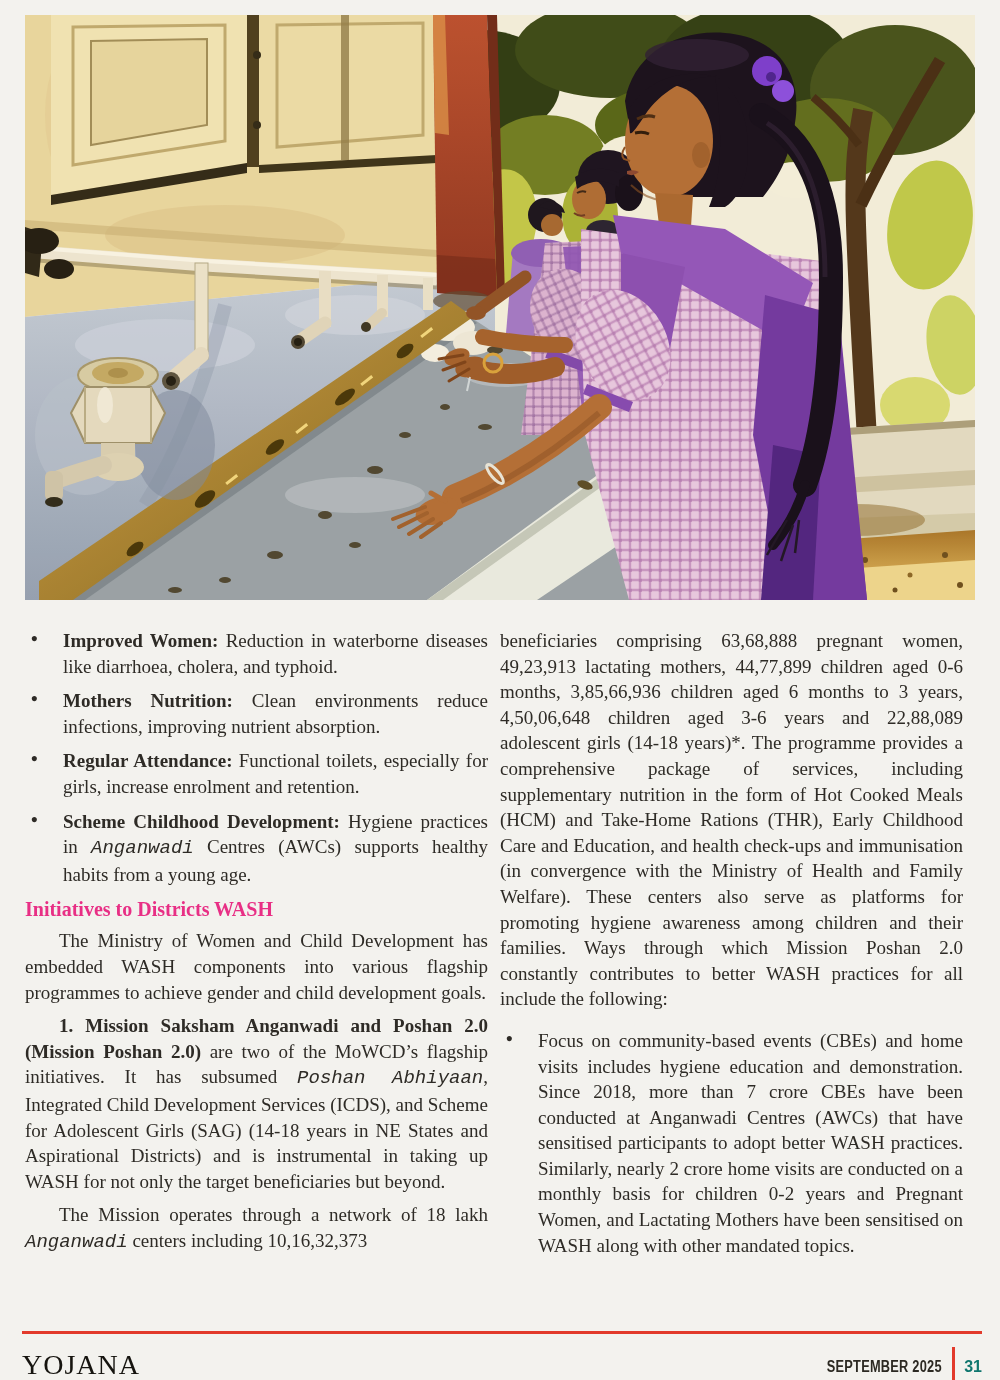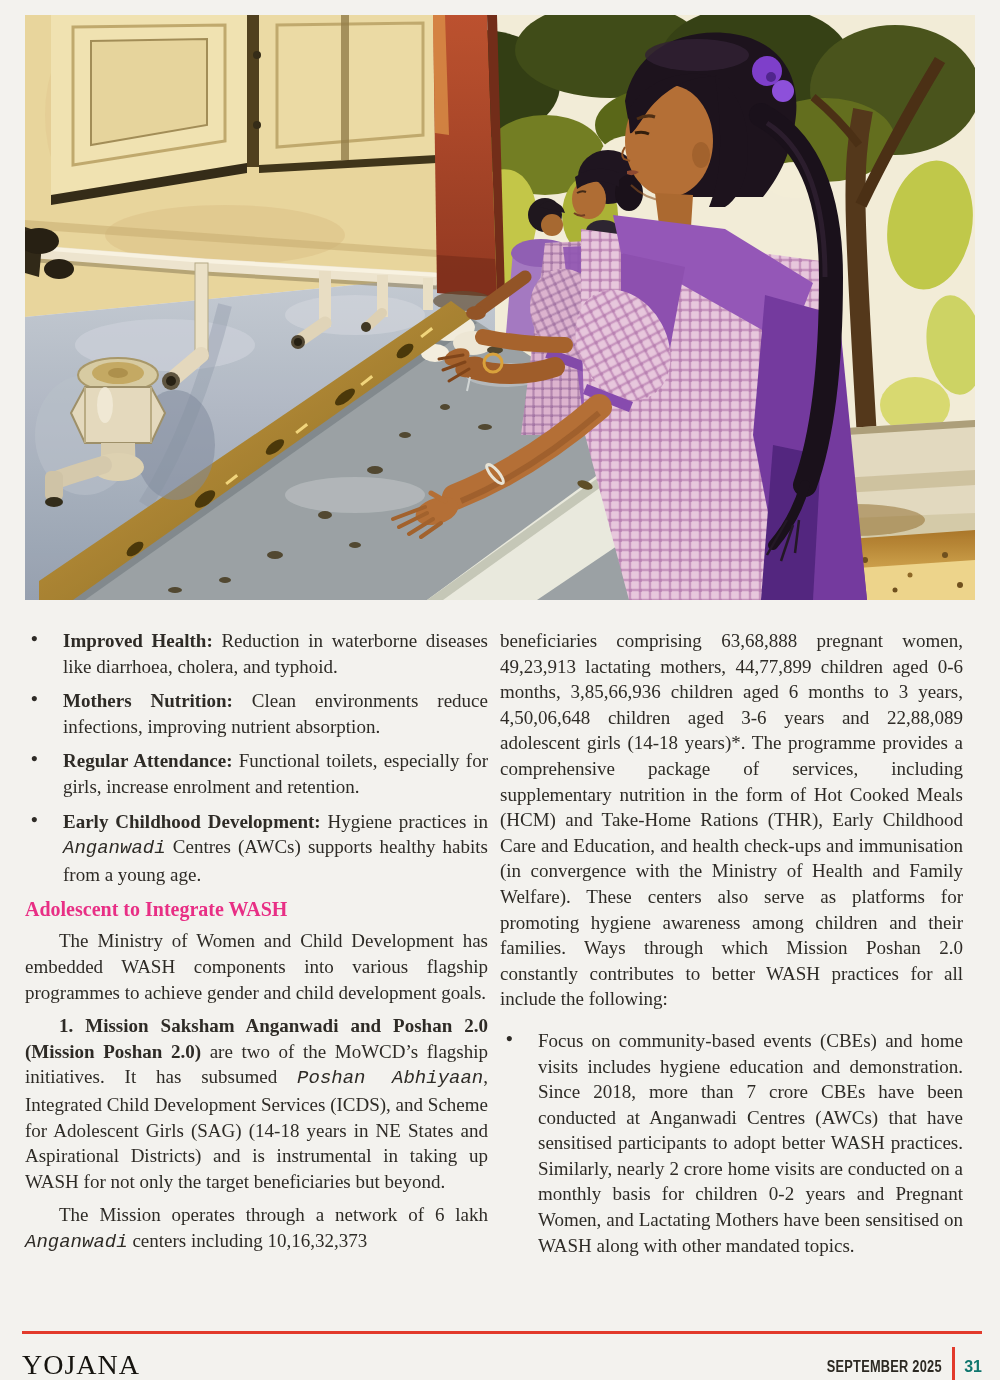--- a/index.html
+++ b/index.html
@@ -323,43 +323,43 @@
       </g>
 
       <rect x="0" y="0" width="950" height="585" fill="#e8b84a" opacity=".04"></rect>
     </svg>
   </figure>
 
   <section class="col col-left">
     <ul class="bullets">
       <li>
         <span class="bullet">•</span>
-        <b>Improved Health:</b><span> Reduction in waterborne diseases like diarrhoea, cholera, and typhoid.</span>
+        <b>Improved Women:</b><span> Reduction in waterborne diseases like diarrhoea, cholera, and typhoid.</span>
       </li>
       <li>
         <span class="bullet">•</span>
         <b>Mothers Nutrition:</b><span> Clean environments reduce infections, improving nutrient absorption.</span>
       </li>
       <li>
         <span class="bullet">•</span>
         <b>Regular Attendance:</b><span> Functional toilets, especially for girls, increase enrolment and retention.</span>
       </li>
       <li>
         <span class="bullet">•</span>
-        <b>Early Childhood Development:</b><span> Hygiene practices in </span><i>Anganwadi</i><span> Centres (AWCs) supports healthy habits from a young age.</span>
+        <b>Scheme Childhood Development:</b><span> Hygiene practices in </span><i>Anganwadi</i><span> Centres (AWCs) supports healthy habits from a young age.</span>
       </li>
     </ul>
 
-    <h2 class="section-heading">Adolescent to Integrate WASH</h2>
+    <h2 class="section-heading">Initiatives to Districts WASH</h2>
 
     <p class="indent">The Ministry of Women and Child Development has embedded WASH components into various flagship programmes to achieve gender and child development goals.</p>
 
     <p class="indent"><b>1. Mission Saksham Anganwadi and Poshan 2.0 (Mission Poshan 2.0)</b><span> are two of the MoWCD’s flagship initiatives. It has subsumed </span><i>Poshan Abhiyaan</i><span>, Integrated Child Development Services (ICDS), and Scheme for Adolescent Girls (SAG) (14-18 years in NE States and Aspirational Districts) and is instrumental in taking up WASH for not only the target beneficiaries but beyond.</span></p>
 
-    <p class="indent"><span>The Mission operates through a network of 6 lakh </span><i>Anganwadi</i><span> centers including 10,16,32,373</span></p>
+    <p class="indent"><span>The Mission operates through a network of 18 lakh </span><i>Anganwadi</i><span> centers including 10,16,32,373</span></p>
   </section>
 
   <section class="col col-right">
     <p style="margin-bottom:16px;">beneficiaries comprising 63,68,888 pregnant women, 49,23,913 lactating mothers, 44,77,899 children aged 0-6 months, 3,85,66,936 children aged 6 months to 3 years, 4,50,06,648 children aged 3-6 years and 22,88,089 adolescent girls (14-18 years)*. The programme provides a comprehensive package of services, including supplementary nutrition in the form of Hot Cooked Meals (HCM) and Take-Home Rations (THR), Early Childhood Care and Education, and health check-ups and immunisation (in convergence with the Ministry of Health and Family Welfare). These centers also serve as platforms for promoting hygiene awareness among children and their families. Ways through which Mission Poshan 2.0 constantly contributes to better WASH practices for all include the following:</p>
     <ul class="bullets">
       <li>
         <span class="bullet">•</span>
         <span>Focus on community-based events (CBEs) and home visits includes hygiene education and demonstration. Since 2018, more than 7 crore CBEs have been conducted at Anganwadi Centres (AWCs) that have sensitised participants to adopt better WASH practices. Similarly, nearly 2 crore home visits are conducted on a monthly basis for children 0-2 years and Pregnant Women, and Lactating Mothers have been sensitised on WASH along with other mandated topics.</span>
       </li>
     </ul>

